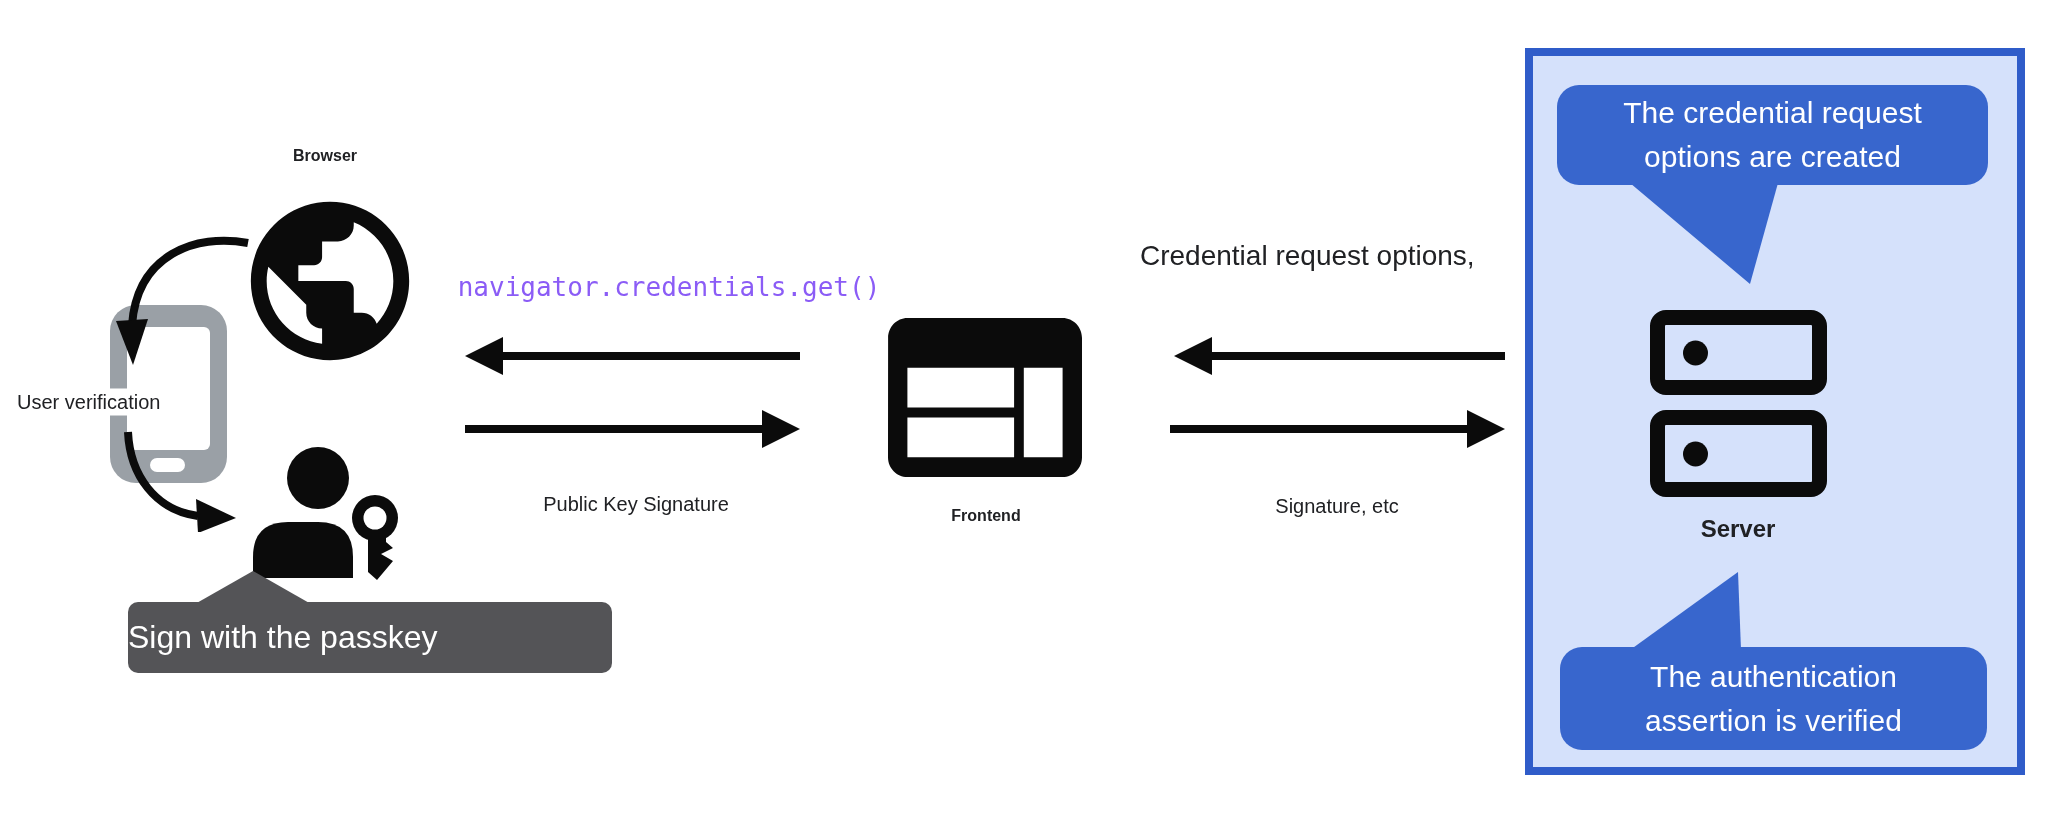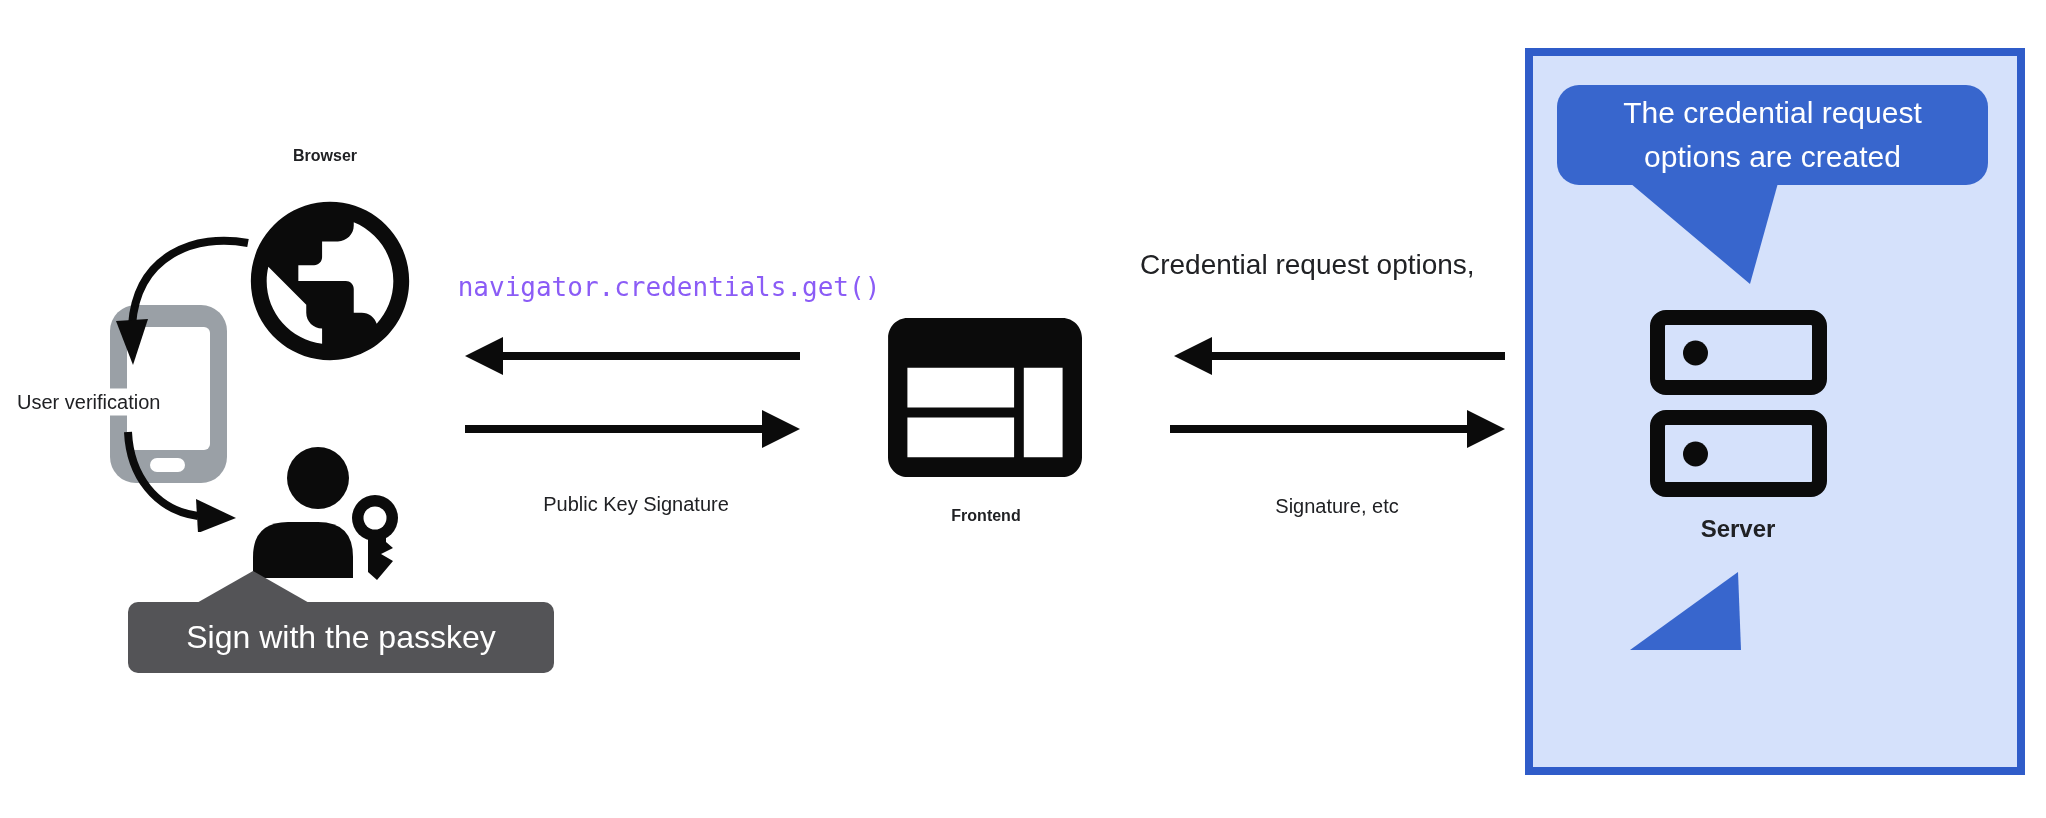--- a/index.html
+++ b/index.html
@@ -25,37 +25,37 @@
   .browser-label{left:325px;top:156px}
   .globe{left:235px;top:186px;width:190px;height:190px}
   .phone{left:110px;top:305px;width:117px;height:178px;background:var(--phone-gray);border-radius:26px}
   .phone-screen{left:17px;top:22px;width:83px;height:123px;background:#ffffff;border-radius:6px}
   .phone-bar{left:40px;top:153px;width:35px;height:14px;background:#ffffff;border-radius:7px}
   .user-verification{left:13px;top:402px;transform:translateY(-50%);background:#ffffff;padding:2px 4px}
   .curved-arrow-1{left:95px;top:225px;width:170px;height:155px}
   .curved-arrow-2{left:110px;top:420px;width:145px;height:112px}
   .person{left:250px;top:445px;width:110px;height:133px}
   .key{left:348px;top:492px;width:56px;height:96px}
-  .tooltip-box{left:128px;top:602px;width:426px;height:71px;background:var(--tooltip-gray);border-radius:10px;
-    display:flex;align-items:center;justify-content:center}
+  .tooltip-box{left:128px;top:602px;width:484px;height:71px;background:var(--tooltip-gray);border-radius:10px;
+    display:flex;align-items:center;}
   .tooltip-box span{color:#ffffff;font-size:32px;white-space:nowrap}
   .tooltip-notch{left:195px;top:571px;width:0;height:0;border-left:58px solid transparent;
     border-right:58px solid transparent;border-bottom:33px solid var(--tooltip-gray)}
 
   
   .nav-call{left:669px;top:287px}
   .arrow{height:56px;width:355px}
   .arrow-get{left:455px;top:328px}
   .arrow-pkc{left:455px;top:401px}
   .pkc-label{left:636px;top:504px}
   .frontend-icon{left:888px;top:318px;width:194px;height:159px}
   .frontend-label{left:986px;top:516px}
 
   
-  .cro-text{left:1140px;top:247px;font-size:28px;line-height:35px;color:var(--text-dark)}
+  .cro-text{left:1140px;top:238px;font-size:28px;line-height:35px;color:var(--text-dark)}
   .arrow-cro{left:1160px;top:328px}
   .arrow-sig{left:1160px;top:401px}
   .sig-label{left:1337px;top:506px}
 
   
   .server-panel{left:1525px;top:48px;width:500px;height:727px;background:var(--panel-fill);
     border:8px solid var(--panel-border)}
   .bubble{background:var(--bubble-blue);border-radius:22px;display:flex;flex-direction:column;
     align-items:center;justify-content:center}
   .bubble div{color:#ffffff;font-size:30px;line-height:44px;white-space:nowrap;text-align:center}
@@ -163,15 +163,19 @@
       <div class="server-dot"></div>
     </div>
     <div class="abs server-box server-box-2">
       <div class="server-dot"></div>
     </div>
     <div class="abs center-xy bold-label server-label">Server</div>
 
     <svg class="abs bubble-bottom-tail" viewBox="0 0 130 84">
       <polygon points="5,82 113,4 116,82" style="fill:var(--bubble-blue)"></polygon>
     </svg>
+    <div class="abs bubble bubble-bottom">
+      <div>The authentication</div>
+      <div>assertion is verified</div>
+    </div>
 
   </div>
 </div>
 
 </body></html>

